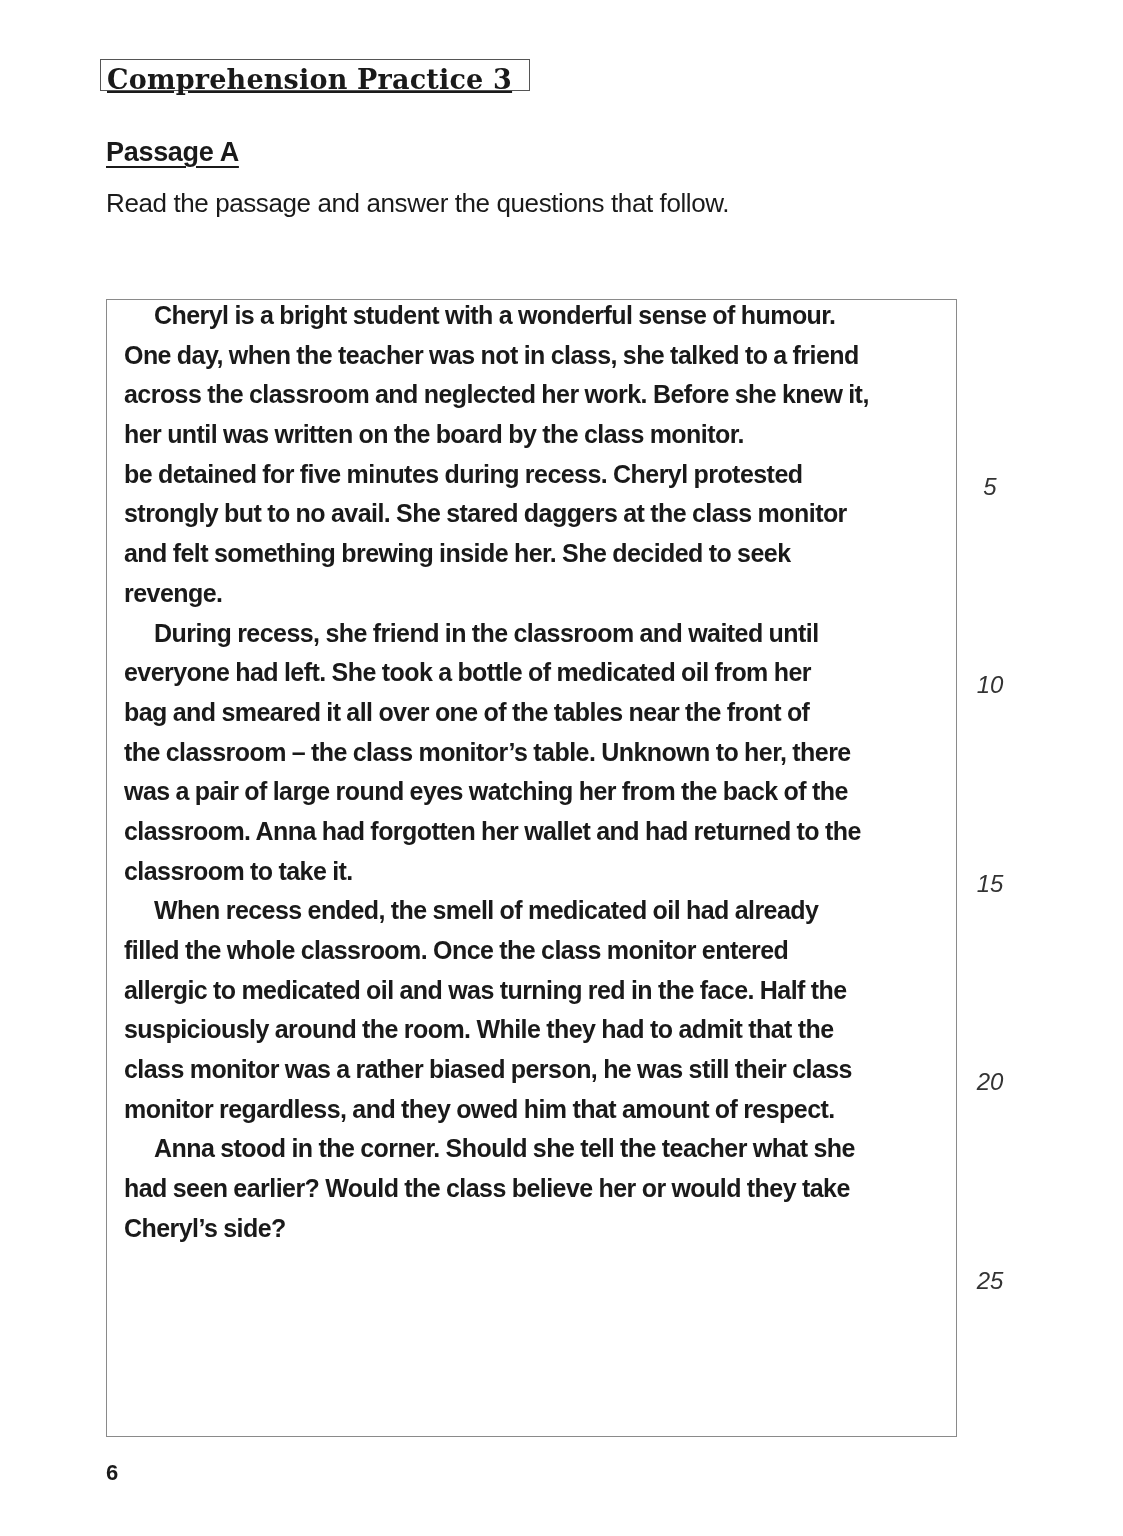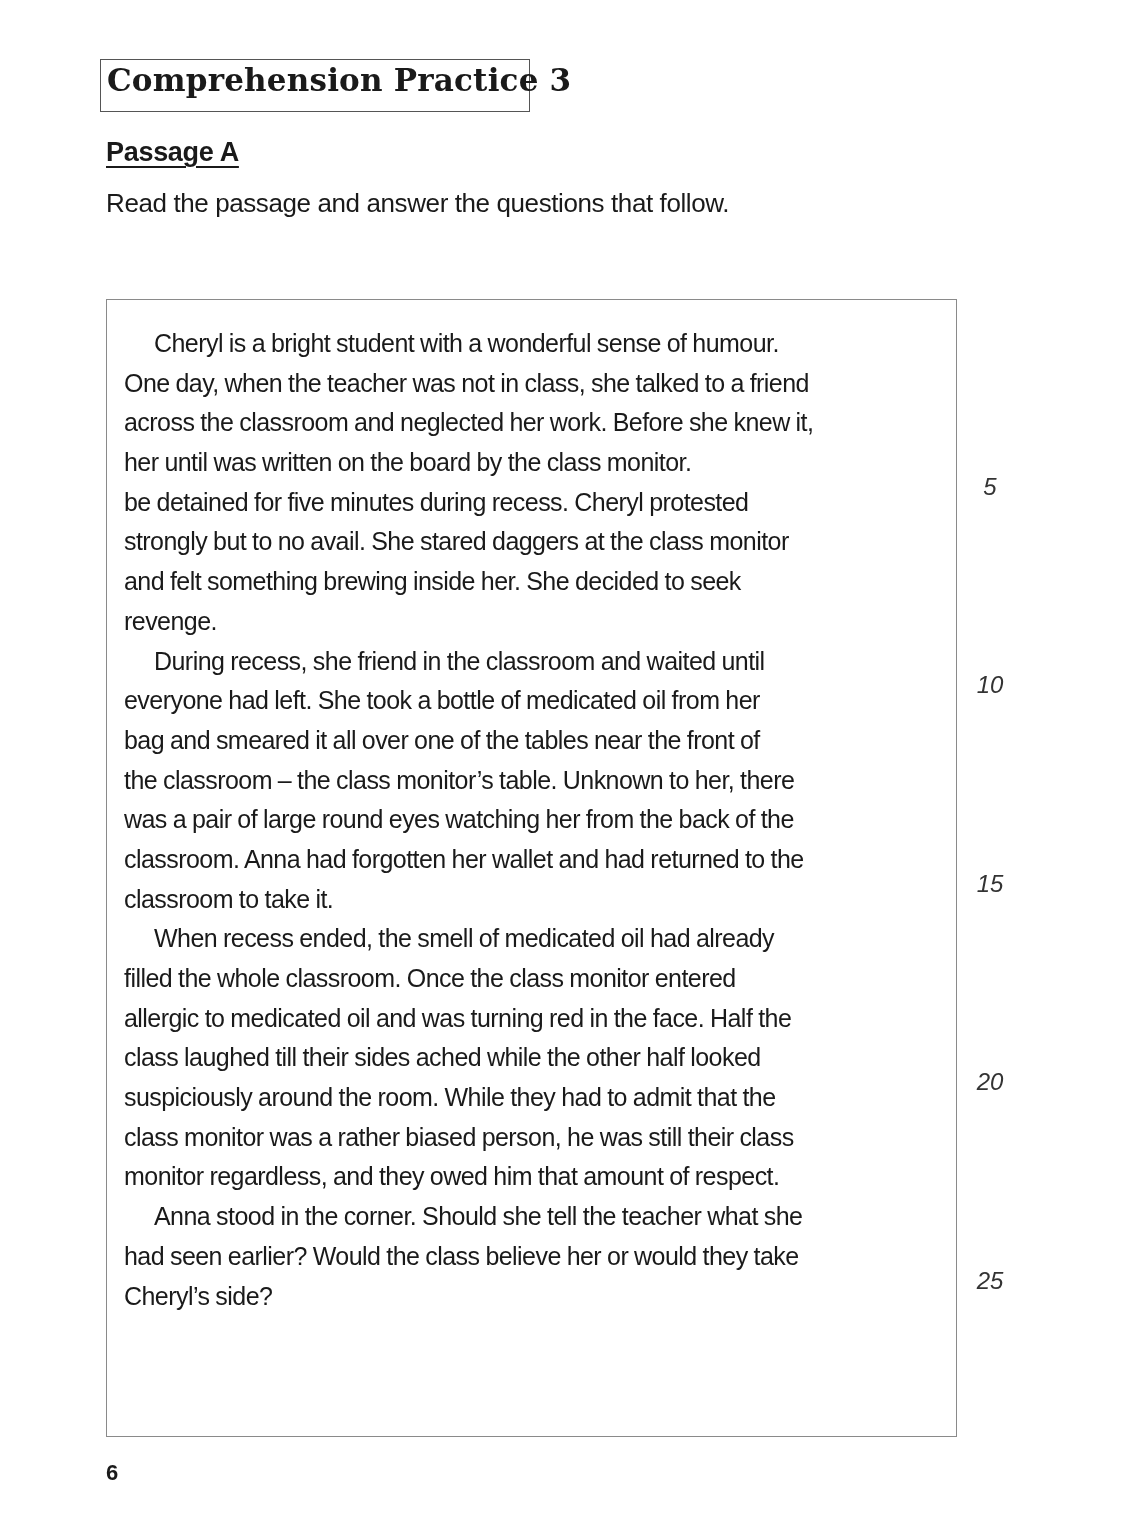--- a/index.html
+++ b/index.html
@@ -1,37 +1,37 @@
 <!DOCTYPE html>
 <html><head>
 <meta charset="utf-8">
 <style>
   html, body { margin: 0; padding: 0; background: #ffffff; }
   body { width: 1123px; height: 1536px; position: relative; overflow: hidden; color: #1a1a1a; }
   .title-box {
-    position: absolute; left: 100px; top: 59px; width: 430px; height: 53px;
+    position: absolute; left: 100px; top: 59px; width: 430px; height: 32px;
     border: 1.5px solid #555; box-sizing: border-box;
-    font-family: "DejaVu Serif", serif; font-weight: bold; font-size: 31px;
-    line-height: 40px; padding-left: 6px; letter-spacing: 0.2px; white-space: nowrap;
+    font-family: "DejaVu Serif", serif; font-weight: bold; font-size: 27px;
+    line-height: 40px; padding-left: 6px; letter-spacing: 0.2px; white-space: nowrap; text-decoration: underline;
   }
   .passage-heading {
     position: absolute; left: 106px; top: 137px;
     font-family: "Liberation Sans", sans-serif; font-weight: bold; font-size: 27px;
     text-decoration: underline; text-decoration-thickness: 2px; text-underline-offset: 5px;
     letter-spacing: -0.3px;
   }
   .instructions {
     position: absolute; left: 106px; top: 188px;
     font-family: "Liberation Sans", sans-serif; font-size: 26px; letter-spacing: -0.4px;
   }
   .passage-box {
     position: absolute; left: 106px; top: 299px; width: 851px; height: 1138px;
     border: 1.2px solid #8a8a8a; box-sizing: border-box;
   }
-  .lines { position: absolute; left: 124px; top: 324px; }
+  .lines { position: absolute; left: 124px; top: 296px; font-weight: bold; }
   .line {
     height: 39.7px; line-height: 39.7px; white-space: nowrap;
     font-family: "Liberation Sans", sans-serif; font-size: 25px; letter-spacing: -0.55px;
     word-spacing: -0.5px;
   }
   .line.indent { padding-left: 30px; }
   .numbers { position: absolute; left: 960px; top: 308px; width: 60px; }
   .num {
     height: 39.7px; line-height: 39.7px; text-align: center;
     font-family: "Liberation Sans", sans-serif; font-style: italic; font-size: 24px; color: #333;
@@ -61,21 +61,20 @@
     <div class="line indent">During recess, she friend in the classroom and waited until</div>
     <div class="line">everyone had left. She took a bottle of medicated oil from her</div>
     <div class="line">bag and smeared it all over one of the tables near the front of</div>
     <div class="line">the classroom – the class monitor’s table. Unknown to her, there</div>
     <div class="line">was a pair of large round eyes watching her from the back of the</div>
     <div class="line">classroom. Anna had forgotten her wallet and had returned to the</div>
     <div class="line">classroom to take it.</div>
     <div class="line indent">When recess ended, the smell of medicated oil had already</div>
     <div class="line">filled the whole classroom. Once the class monitor entered</div>
     <div class="line">allergic to medicated oil and was turning red in the face. Half the</div>
-    <div class="line">class laughed till their sides ached while the other half looked</div>
     <div class="line">suspiciously around the room. While they had to admit that the</div>
     <div class="line">class monitor was a rather biased person, he was still their class</div>
     <div class="line">monitor regardless, and they owed him that amount of respect.</div>
     <div class="line indent">Anna stood in the corner. Should she tell the teacher what she</div>
     <div class="line">had seen earlier? Would the class believe her or would they take</div>
     <div class="line">Cheryl’s side?</div>
   </div>
 <div class="numbers" id="line-numbers">
     <div class="num"></div>
     <div class="num"></div>

